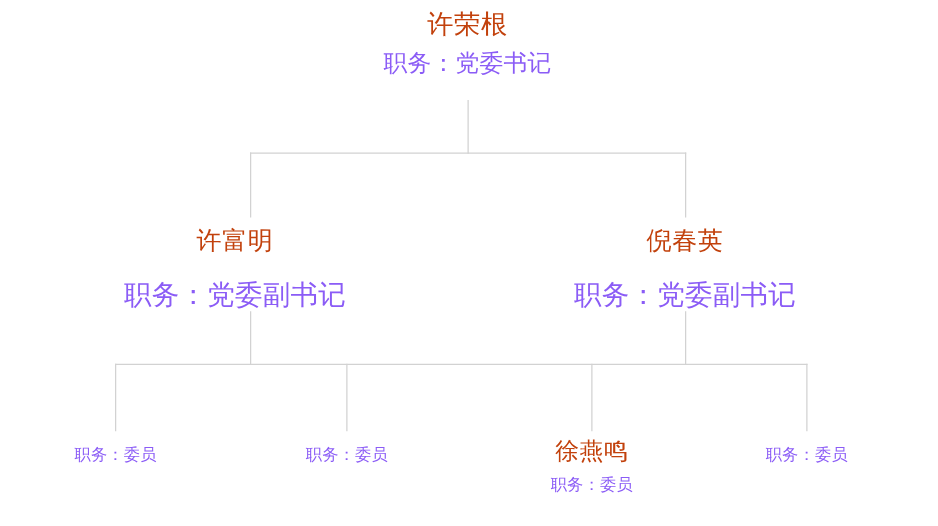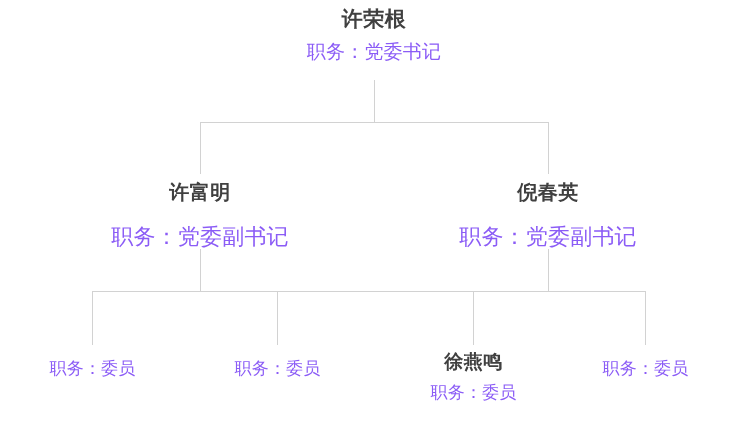--- a/index.html
+++ b/index.html
@@ -28,62 +28,62 @@
   .conn-v { width: 1px; }
   .conn-h { height: 1px; }
 
   
   .node {
     position: absolute;
     text-align: center;
     white-space: nowrap;
   }
   .node-name {
-    font-weight: bold;
-    color: #404040;
+    font-weight: normal;
+    color: #c2410c;
     letter-spacing: 0.5px;
     line-height: 1.25;
   }
   .node-title {
     color: #8b5cf6;
     font-weight: normal;
     letter-spacing: 0.2px;
     line-height: 1.3;
   }
 
   
   .level-1 .node-name  { font-size: 21px; }
   .level-1 .node-title { font-size: 19px; margin-top: 7px; }
 
   
   .level-2 .node-name  { font-size: 20px; }
   .level-2 .node-title { font-size: 22px; margin-top: 18px; }
 
   
   .level-3 .node-name  { font-size: 19px; }
-  .level-3 .node-title { font-size: 17px; margin-top: 7px; }
+  .level-3 .node-title { font-size: 13px; margin-top: 7px; }
 </style>
 </head>
 <body>
 
 <div id="chart-root">
 
   <div class="node level-1" style="left:224px; top:6px; width:300px;">
     <div class="node-name">许荣根</div>
     <div class="node-title">职务：党委书记</div>
   </div>
 
   <div class="conn conn-v" style="left:374px; top:80px; height:43px;"></div>
 
   <div class="conn conn-h" style="left:200px; top:122px; width:349px;"></div>
 
   <div class="conn conn-v" style="left:200px; top:122px; height:52px;"></div>
   <div class="conn conn-v" style="left:548px; top:122px; height:52px;"></div>
 
-  <div class="node level-2" style="left:60px; top:180px; width:280px;">
+  <div class="node level-2" style="left:48px; top:180px; width:280px;">
     <div class="node-name">许富明</div>
     <div class="node-title">职务：党委副书记</div>
   </div>
 
   <div class="node level-2" style="left:408px; top:180px; width:280px;">
     <div class="node-name">倪春英</div>
     <div class="node-title">职务：党委副书记</div>
   </div>
 
   <div class="conn conn-v" style="left:200px; top:249px; height:43px;"></div>

